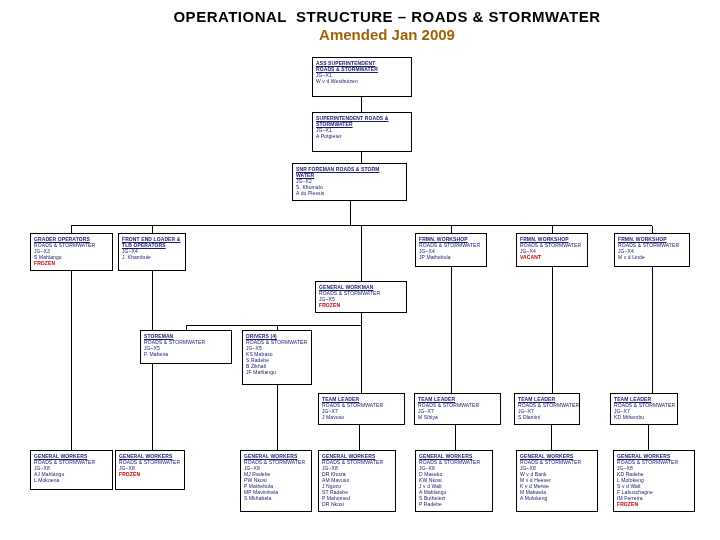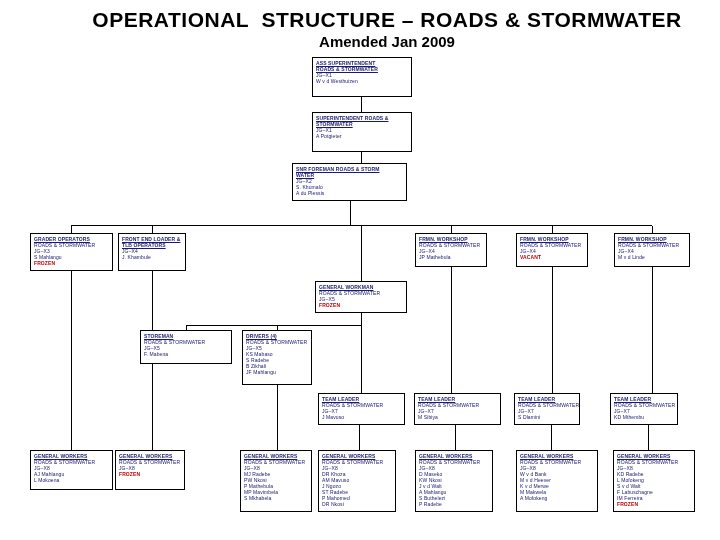--- a/index.html
+++ b/index.html
@@ -1,22 +1,22 @@
 <!DOCTYPE html>
 <html><head>
 <meta charset="utf-8">
 <style>
   html,body{margin:0;padding:0;}
   body{
     width:720px;height:540px;background:#ffffff;position:relative;
     font-family:"Liberation Sans", sans-serif;overflow:hidden;
   }
   .title-wrap{position:absolute;left:54px;top:8px;width:666px;text-align:center;}
-  .t1{font-size:21px;font-weight:bold;color:#000;white-space:pre;letter-spacing:.5px;}
-  .t2{font-size:15px;font-weight:bold;color:#000000;margin-top:1px;}
+  .t1{font-size:15px;font-weight:bold;color:#000;white-space:pre;letter-spacing:.5px;}
+  .t2{font-size:15px;font-weight:bold;color:#a16207;margin-top:1px;}
   .box{
     position:absolute;border:1px solid #000;background:#fff;box-sizing:border-box;
     padding:2px 1px 0 3px;font-size:5px;line-height:6px;color:#191970;overflow:hidden;
     letter-spacing:.1px;
   }
   .bl{white-space:nowrap;}
   .u{text-decoration:underline;font-weight:bold;}
   .red{color:#c00000;font-weight:bold;}
   .line{position:absolute;background:#000;}
 </style>

